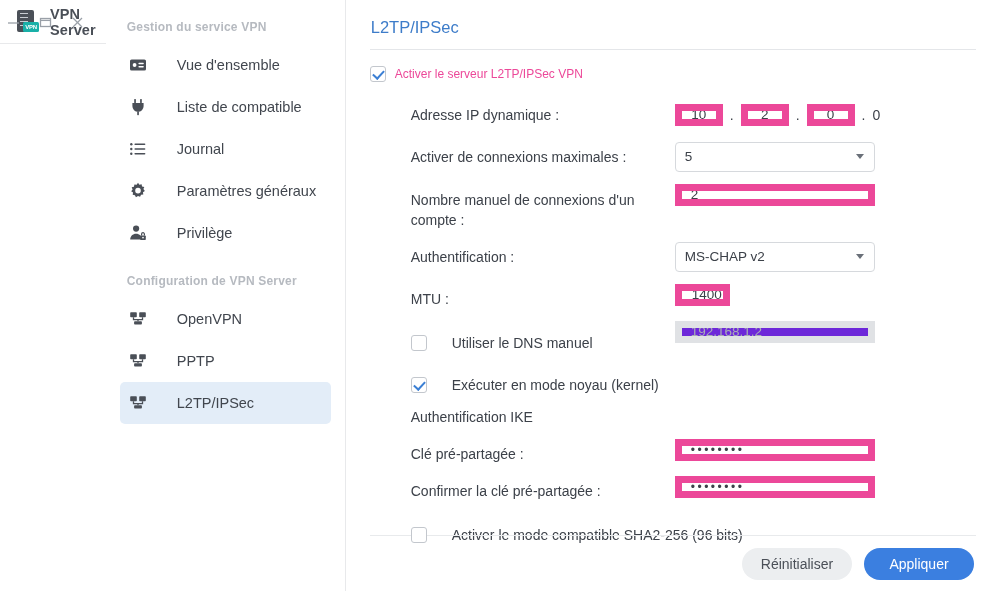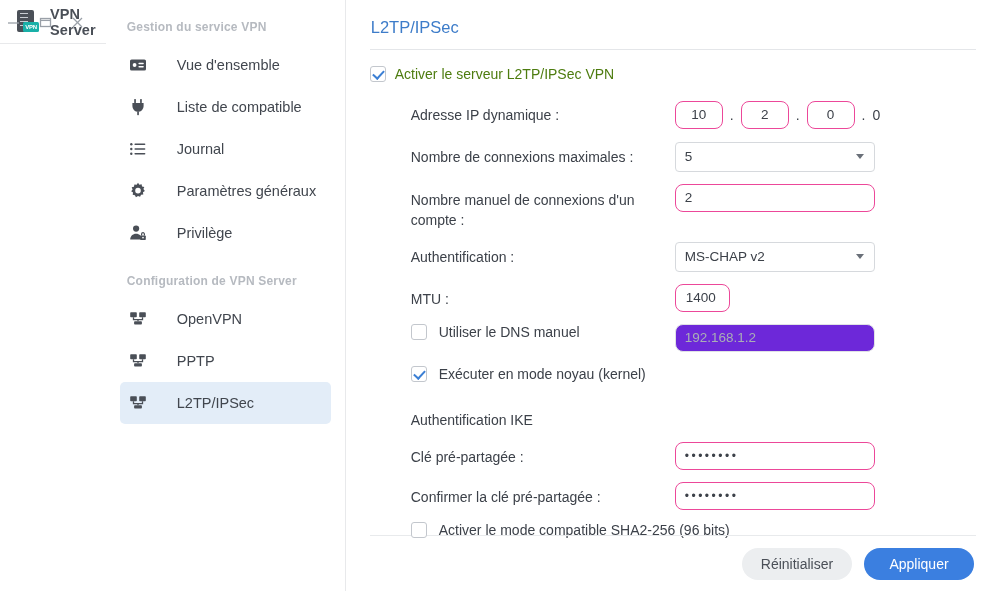--- a/index.html
+++ b/index.html
@@ -190,45 +190,45 @@
     transform: rotate(43deg);
   }
 
   .top-check {
     display: flex;
     align-items: center;
     gap: 9px;
     margin-bottom: 18px;
   }
   .top-check .lbl {
-    font-size: 14px;
-    color: #4d7c0f;
+    font-size: 12px;
+    color: #ec4899;
   }
 
   .frow {
     display: flex;
     align-items: flex-start;
     margin-bottom: 12px;
   }
   .flabel {
     width: 305px;
     flex: 0 0 305px;
     padding-left: 41px;
     font-size: 14px;
     color: #3c4149;
     line-height: 19px;
     padding-top: 6px;
   }
   .flabel.two-line { line-height: 20px; }
   .fctl { flex: 1 1 auto; display: flex; align-items: center; }
 
   .inp {
-    height: 28px;
-    border: 1px solid #ec4899;
-    border-radius: 8px;
+    height: 22px;
+    border: 7px solid #ec4899;
+    border-radius: 0;
     background: #ffffff;
     font-size: 13.5px;
     color: #3c4149;
     padding: 0 9px;
     display: flex;
     align-items: center;
     font-family: "Liberation Sans", sans-serif;
     overflow: hidden;
     white-space: nowrap;
   }
@@ -269,22 +269,22 @@
   .caret {
     width: 0; height: 0;
     border-left: 4.5px solid transparent;
     border-right: 4.5px solid transparent;
     border-top: 5px solid #6a7079;
     margin-right: 1px;
   }
 
   .inline-check {
     display: flex;
-    align-items: flex-start;
-    gap: 12px;
+    align-items: flex-end;
+    gap: 25px;
     width: 305px;
     flex: 0 0 305px;
     padding-left: 41px;
     height: 30px;
   }
   .inline-check .lbl {
     font-size: 14px;
     color: #3c4149;
   }
   .inline-check.full { width: auto; flex: 0 0 auto; }
@@ -499,21 +499,21 @@
             <span class="dot">.</span>
             <span class="inp octet">2</span>
             <span class="dot">.</span>
             <span class="inp octet">0</span>
             <span class="dot">.</span>
             <span class="lastoctet">0</span>
           </div>
         </div>
 
         <div class="frow">
-          <div class="flabel">Nombre de connexions maximales :</div>
+          <div class="flabel">Activer de connexions maximales :</div>
           <div class="fctl">
             <div class="sel">
               <span>5</span>
               <span class="caret"></span>
             </div>
           </div>
         </div>
 
         <div class="frow">
           <div class="flabel two-line">Nombre manuel de connexions d'un compte :</div>

